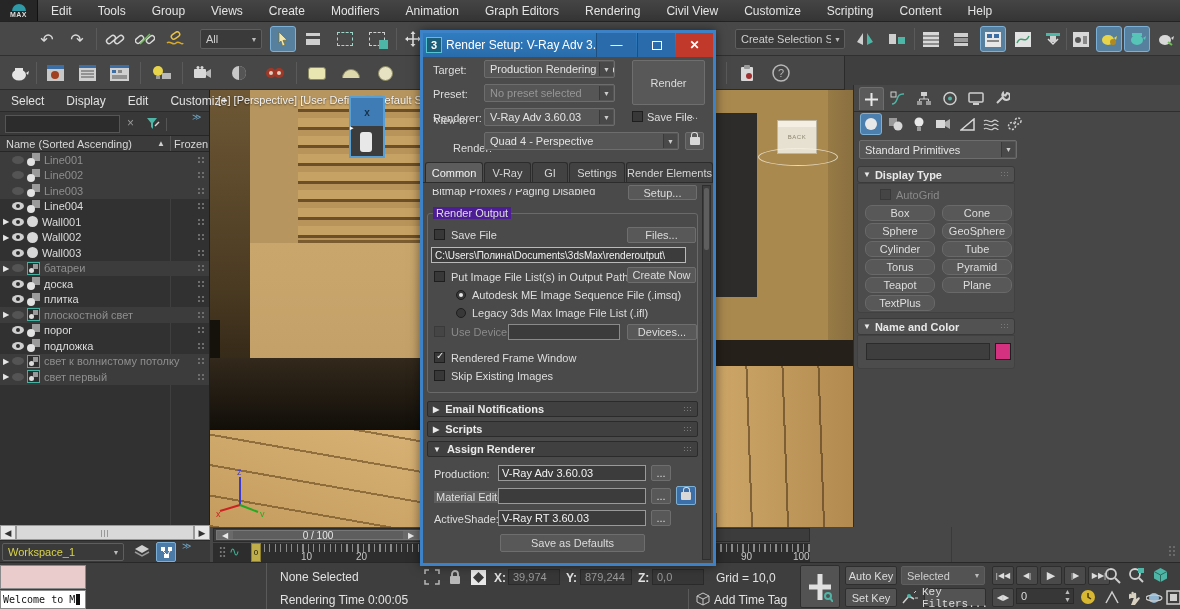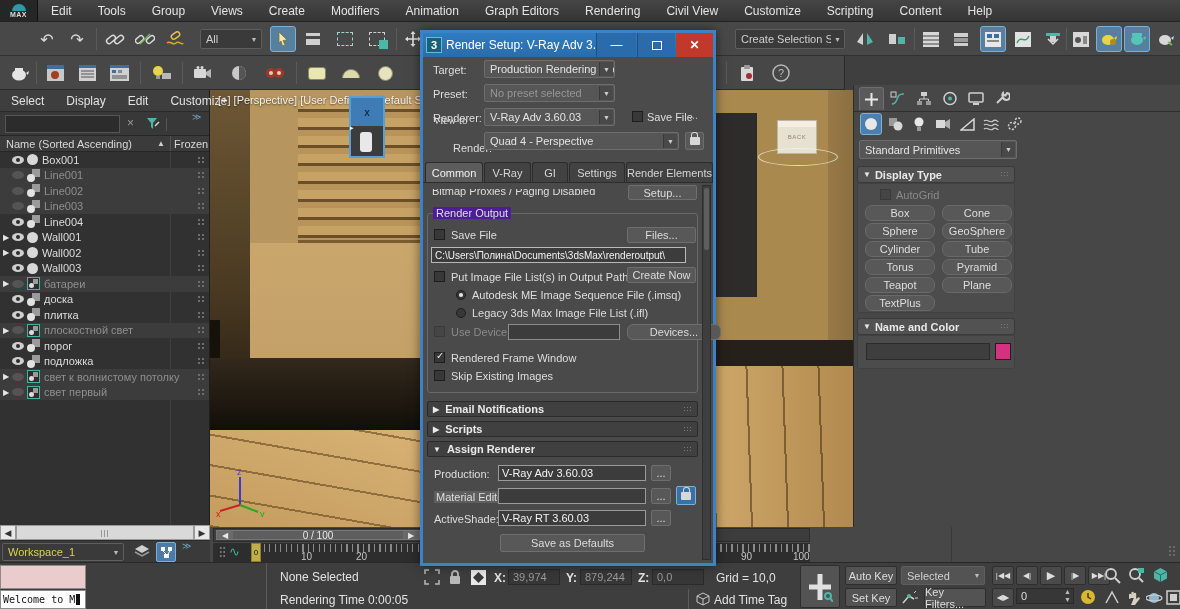--- a/index.html
+++ b/index.html
@@ -462,27 +462,20 @@
       <span style="position:absolute;left:192px;top:0px;color:#6fa3c0;font-size:9px;">≫</span>
     </div>
     <div class="exhdr">
       <span style="margin-left:6px;">Name (Sorted Ascending)</span>
       <span style="position:absolute;left:157px;font-size:8px;color:#cfcfcf;">▲</span>
       <span style="position:absolute;left:170px;top:0;bottom:0;width:1px;background:#555;"></span>
       <span style="position:absolute;left:174px;width:34px;overflow:hidden;white-space:nowrap;">Frozen</span>
     </div>
     <div class="erows">
       <div class="coldiv"></div>
-      <div class="erow">
-          <span class="arr"></span>
-          <span class="eye"></span>
-          <span class="tgeom"></span>
-          <span class="lbl">Box001</span>
-          <span class="fro"></span>
-        </div>
       <div class="erow hid">
           <span class="arr"></span>
           <span class="eye off"></span>
           <span class="tshape"></span>
           <span class="lbl">Line001</span>
           <span class="fro"></span>
         </div>
       <div class="erow hid">
           <span class="arr"></span>
           <span class="eye off"></span>
@@ -752,20 +745,21 @@
     <div class="dbtn" style="left:214px;width:38px;background:#2a6cab;border-left:1px solid #1d4f80;">
         <span style="width:10px;height:9px;border:1.5px solid #fff;display:block;"></span>
       </div>
     <div class="dbtn" style="left:253px;width:37px;background:#c0392b;font-weight:bold;">✕</div>
 
     <span class="dlabel" style="left:10px;top:31px;">Target:</span>
     <div class="ddrop" style="left:61px;top:27px;width:131px;">
       <span style="white-space:nowrap;overflow:hidden;">Production Rendering Mode</span>
       <span class="dar">▼</span>
     </div>
+    <div class="dbutton" style="left:209px;top:27px;width:73px;height:45px;">Render</div>
     <span class="dlabel" style="left:10px;top:55px;">Preset:</span>
     <div class="ddrop" style="left:61px;top:51px;width:131px;color:#969696;">
       <span>No preset selected</span>
       <span class="dar">▼</span>
     </div>
     <span class="dlabel" style="left:10px;top:79px;">Renderer:</span>
     <div class="ddrop" style="left:61px;top:75px;width:131px;">
       <span>V-Ray Adv 3.60.03</span>
       <span class="dar">▼</span>
     </div>
@@ -801,21 +795,21 @@
       <span class="cb" style="left:11px;top:88px;"></span>
       <span class="dlabel" style="left:28px;top:88px;">Put Image File List(s) in Output Path(s)</span>
       <div class="dbutton" style="left:204px;top:84px;width:69px;height:16px;">Create Now</div>
       <span class="radio sel" style="left:33px;top:107px;"></span>
       <span class="dlabel" style="left:49px;top:106px;">Autodesk ME Image Sequence File (.imsq)</span>
       <span class="radio" style="left:33px;top:125px;"></span>
       <span class="dlabel" style="left:49px;top:124px;">Legacy 3ds Max Image File List (.ifl)</span>
       <span class="cb" style="left:11px;top:143px;background:#454545;border-color:#3a3a3a;"></span>
       <span class="dlabel dis" style="left:28px;top:143px;">Use Device</span>
       <div class="dfield" style="left:85px;top:141px;width:112px;height:16px;border-color:#8a8a8a;"></div>
-      <div class="dbutton" style="left:204px;top:141px;width:94px;height:16px;border-radius:6px;">Devices...</div>
+      <div class="dbutton" style="left:204px;top:141px;width:70px;height:16px;">Devices...</div>
       <span class="cb chk" style="left:11px;top:169px;"></span>
       <span class="dlabel" style="left:28px;top:169px;">Rendered Frame Window</span>
       <span class="cb" style="left:11px;top:187px;"></span>
       <span class="dlabel" style="left:28px;top:187px;">Skip Existing Images</span>
 
       <div class="drollout" style="top:218px;">
         <span style="font-size:8px;">▶</span>
         <span>Email Notifications</span>
         <span class="rgrip"></span>
       </div>
@@ -902,21 +896,21 @@
       <span>Selected</span>
       <span class="dar2">▼</span>
     </div>
     <span class="abs" style="left:901px;top:27px;">
       <svg width="18" height="16">
           <path d="M2 13 L8 6 L13 9" fill="none" stroke="#cfcfcf" stroke-width="1.5"></path>
           <circle cx="8" cy="6" r="2" fill="#4db6a6"></circle>
           <path d="M13 3 l2 -2 M14 8 l3 0" stroke="#cfcfcf"></path>
         </svg>
     </span>
-    <div class="skbtn" style="left:924px;top:25px;width:62px;">Key Filters...</div>
+    <div class="skbtn" style="left:924px;top:25px;width:62px;font-family:Liberation Mono, monospace;">Key Filters...</div>
     <div class="pbtn" style="left:992px;">|◀◀</div>
     <div class="pbtn" style="left:1016px;">◀|</div>
     <div class="pbtn" style="left:1040px;font-size:11px;">▶</div>
     <div class="pbtn" style="left:1064px;">|▶</div>
     <div class="pbtn" style="left:1088px;">▶▶|</div>
     <div class="pbtn r2" style="left:992px;">◀▶</div>
     <div class="stfield" style="left:1016px;top:25px;width:58px;color:#ddd;">0</div>
     <span class="abs" style="left:1064px;top:25px;color:#bbb;font-size:7px;line-height:8px;">▲<br>▼</span>
     <span class="abs" style="left:1080px;top:26px;">
       <svg width="17" height="17">

